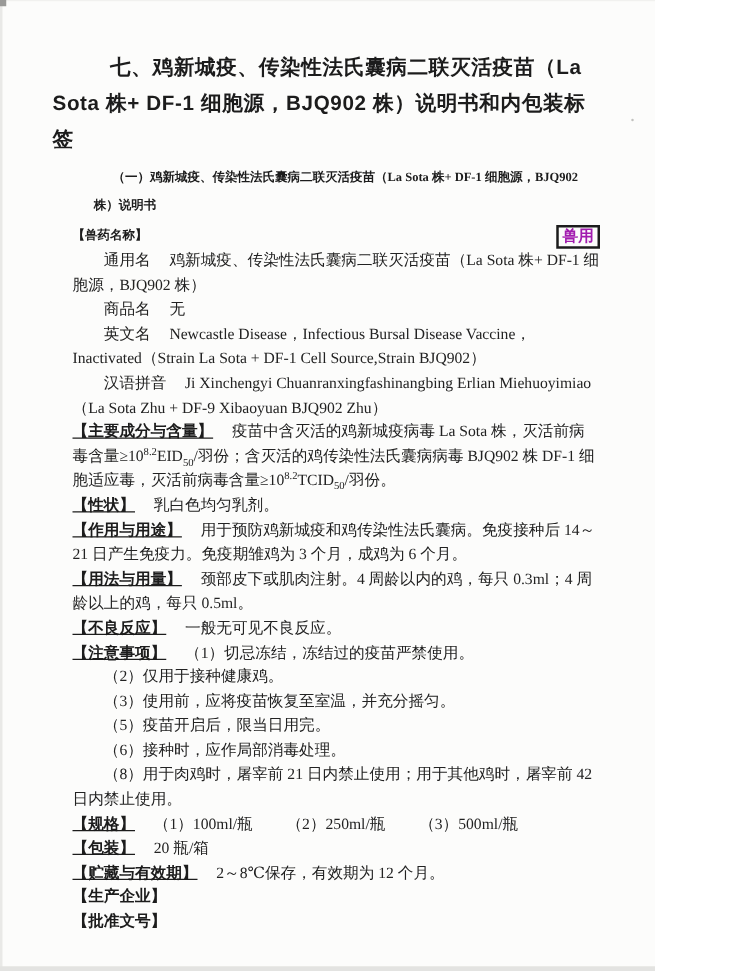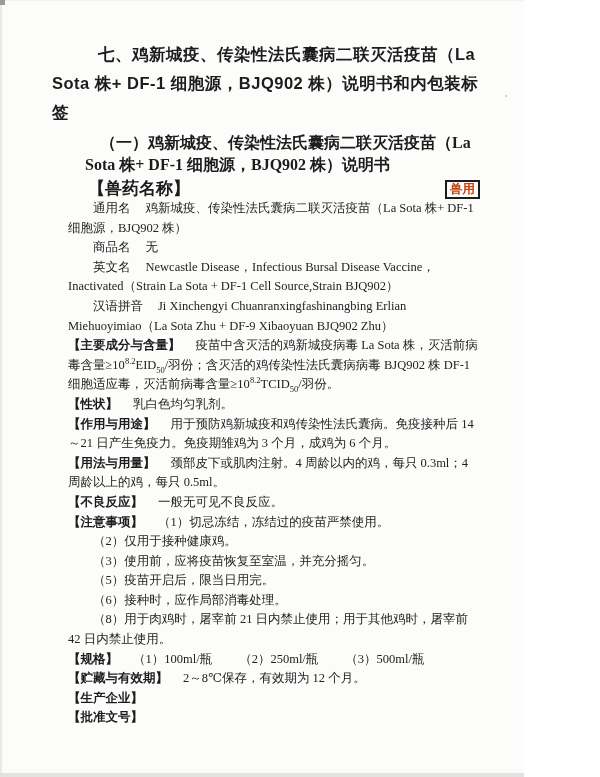--- a/index.html
+++ b/index.html
@@ -4,21 +4,20 @@
 <style>
   html,body{margin:0;padding:0;background:#ffffff;}
   .page{
     position:relative;
     width:524px;height:777px;
     background:#fcfcfb;
     overflow:hidden;
     font-family:"Liberation Serif","DejaVu Serif",serif;
     color:#222;
     box-sizing:border-box;
-    padding-left:10px;
   }
   
   .edge-left{position:absolute;left:0;top:0;width:2px;height:777px;background:#e9e9e7;}
   .edge-bottom{position:absolute;left:0;bottom:0;width:600px;height:4px;background:#e3e3e1;}
   .edge-top{position:absolute;left:0;top:0;width:600px;height:1px;background:#f1f1ef;}
   .corner-mark{position:absolute;left:0;top:0;width:5px;height:5px;background:#9a9a98;}
   .speck{position:absolute;background:#8f8f8d;border-radius:50%;opacity:.55;}
   .speck.s1{left:545px;top:41px;width:3px;height:5px;transform:rotate(20deg);}
   .speck.s2{left:584px;top:134px;width:3px;height:4px;transform:rotate(15deg);}
   .speck.s3{left:505px;top:95px;width:2px;height:2px;}
@@ -34,21 +33,21 @@
     font-weight:bold;
     font-size:16.5px;
     line-height:29px;
     letter-spacing:.5px;
     margin:0 0 0 -16px;
     text-indent:46px;
     color:#1c1c1c;
   }
   .doc-subtitle{
     font-weight:bold;
-    font-size:16px;
+    font-size:10px;
     line-height:22px;
     margin:5px 0 0 17px;
     text-indent:15px;
     color:#1c1c1c;
   }
   .name-row{
     display:flex;
     justify-content:space-between;
     align-items:center;
     margin-top:3px;
@@ -59,27 +58,27 @@
     font-weight:bold;
     color:#1c1c1c;
   }
   .badge{
     font-family:"Liberation Sans","DejaVu Sans",sans-serif;
     font-weight:bold;
     font-size:12.5px;
     line-height:15px;
     border:2px solid #1c1c1c;
     padding:0 3px;
-    color:#c2410c;
+    color:#a21caf;
   }
   .body-text{font-size:12.5px;line-height:19.6px;}
   .body-text p{margin:0;}
   .indent{text-indent:2em;}
   .label{margin-right:15px;}
-  .sec-hdr{margin-right:15px;}
+  .sec-hdr{margin-right:15px;text-decoration:underline;}
   sup,sub{font-size:8.5px;line-height:0;text-align:right;}
   .note-item{text-indent:2em;}
   .spec-item{margin-right:27px;}
 </style>
 </head>
 <body>
 
 <div class="page">
   <div class="edge-left"></div>
   <div class="edge-top"></div>
@@ -88,21 +87,21 @@
   <div class="speck s1"></div>
   <div class="speck s2"></div>
   <div class="speck s3"></div>
   <div class="speck s4"></div>
 
   <div class="content">
     <p class="doc-title">七、鸡新城疫、传染性法氏囊病二联灭活疫苗（La Sota 株+ DF-1 细胞源，BJQ902 株）说明书和内包装标签</p>
     <p class="doc-subtitle">（一）鸡新城疫、传染性法氏囊病二联灭活疫苗（La Sota 株+ DF-1 细胞源，BJQ902 株）说明书</p>
 
     <div class="name-row body-text">
-      <span class="hdr" style="font-size:17px;margin-left:20px;">【兽药名称】</span>
+      <span class="hdr" style="font-size:10px;">【兽药名称】</span>
       <span class="badge">兽用</span>
     </div>
 
     <div class="body-text">
       <p class="indent"><span class="label">通用名</span><span>鸡新城疫、传染性法氏囊病二联灭活疫苗（La Sota 株+ DF-1 细胞源，BJQ902 株）</span></p>
 
       <p class="indent"><span class="label">商品名</span><span>无</span></p>
 
       <p class="indent"><span class="label">英文名</span><span>Newcastle Disease，Infectious Bursal Disease Vaccine，Inactivated（Strain La Sota + DF-1 Cell Source,Strain BJQ902）</span></p>
 
@@ -120,20 +119,21 @@
 
       <p><span class="hdr sec-hdr">【注意事项】</span><span>（1）切忌冻结，冻结过的疫苗严禁使用。</span></p>
       <p class="note-item">（2）仅用于接种健康鸡。</p>
       <p class="note-item">（3）使用前，应将疫苗恢复至室温，并充分摇匀。</p>
       <p class="note-item">（5）疫苗开启后，限当日用完。</p>
       <p class="note-item">（6）接种时，应作局部消毒处理。</p>
       <p class="note-item">（8）用于肉鸡时，屠宰前 21 日内禁止使用；用于其他鸡时，屠宰前 42 日内禁止使用。</p>
 
       <p><span class="hdr sec-hdr">【规格】</span><span class="spec-item">（1）100ml/瓶</span><span class="spec-item">（2）250ml/瓶</span><span>（3）500ml/瓶</span></p>
 
+      <p><span class="hdr sec-hdr">【包装】</span><span>20 瓶/箱</span></p>
 
       <p><span class="hdr sec-hdr">【贮藏与有效期】</span><span>2～8℃保存，有效期为 12 个月。</span></p>
 
       <p><span class="hdr">【生产企业】</span></p>
 
       <p><span class="hdr">【批准文号】</span></p>
 
     </div>
   </div>
 </div>

